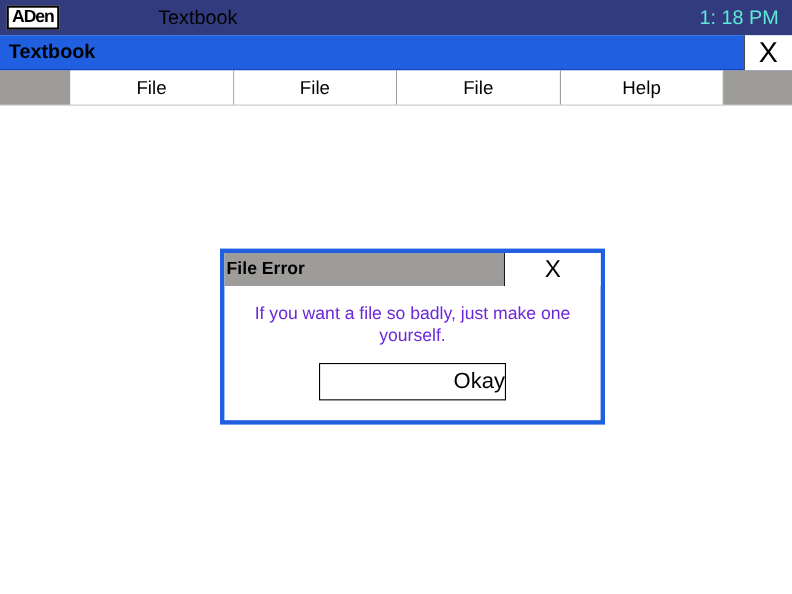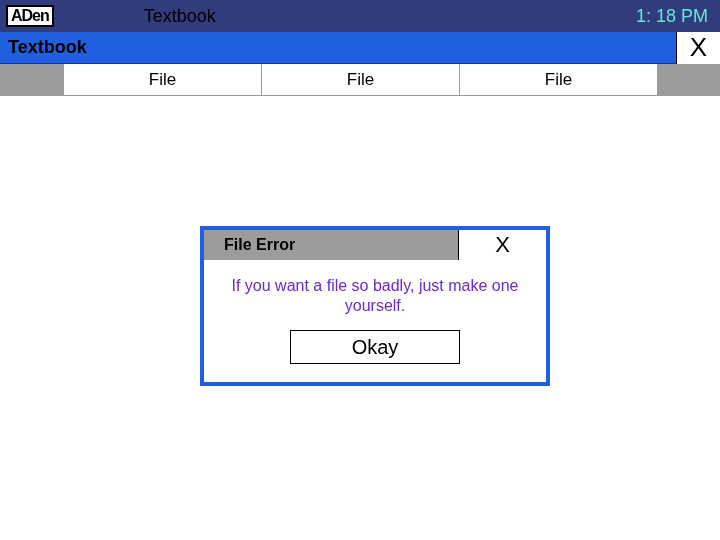--- a/index.html
+++ b/index.html
@@ -103,21 +103,21 @@
     }
     .dialog-titlebar {
       display: flex;
       height: 30px;
     }
     .dialog-title {
       flex: 1;
       background: #9d9c9a;
       display: flex;
       align-items: center;
-      padding-left: 20px;
+      padding-left: 2px;
       font-size: 16px;
       font-weight: bold;
       color: #000;
     }
     .dialog-close {
       width: 88px;
       background: #fff;
       display: flex;
       align-items: center;
       justify-content: center;
@@ -138,21 +138,21 @@
       justify-content: center;
     }
     .dialog-button {
       min-width: 170px;
       height: 34px;
       background: #fff;
       border: 1px solid #000;
       font-size: 20px;
       display: flex;
       align-items: center;
-      justify-content: center;
+      justify-content: flex-end;
       cursor: pointer;
     }
   </style>
 </head>
 <body>
 
 <div class="topbar">
   <span class="logo-box">
     <span>ADen</span>
   </span>
@@ -165,20 +165,21 @@
   <div class="close-btn">
     <span>X</span>
   </div>
 </div>
 
 <div class="menubar">
   <div class="menu-spacer-left"></div>
   <div class="menu-item">File</div>
   <div class="menu-item">File</div>
   <div class="menu-item">File</div>
+  <div class="menu-item last">Help</div>
   <div class="menu-spacer-right"></div>
 </div>
 
 <div class="canvas">
   <div class="dialog">
     <div class="dialog-titlebar">
       <div class="dialog-title">File Error</div>
       <div class="dialog-close">
         <span>X</span>
       </div>

